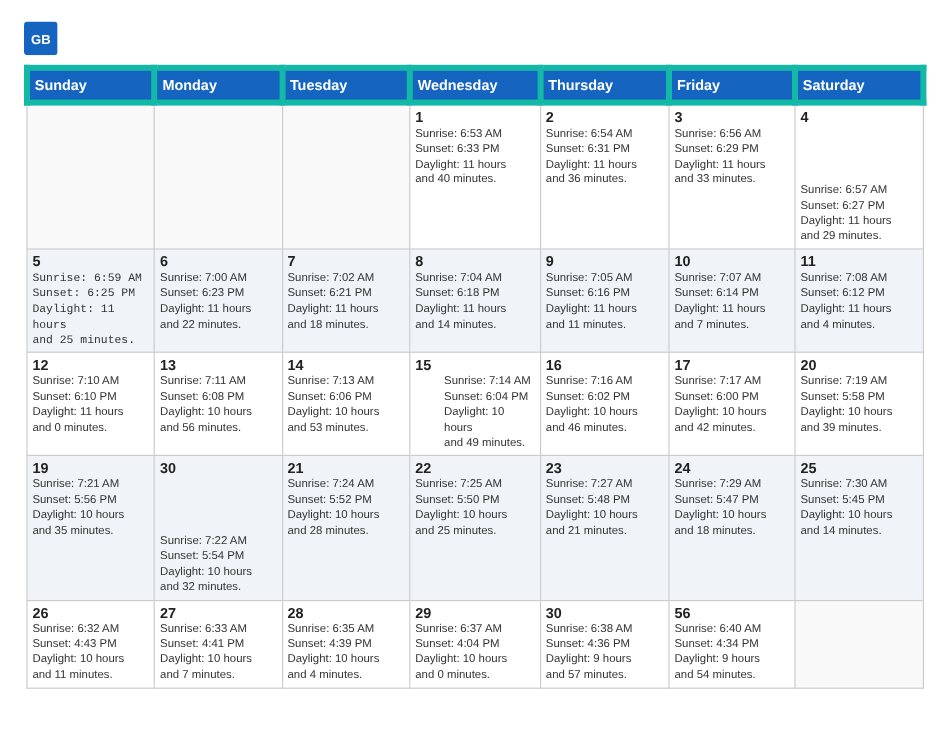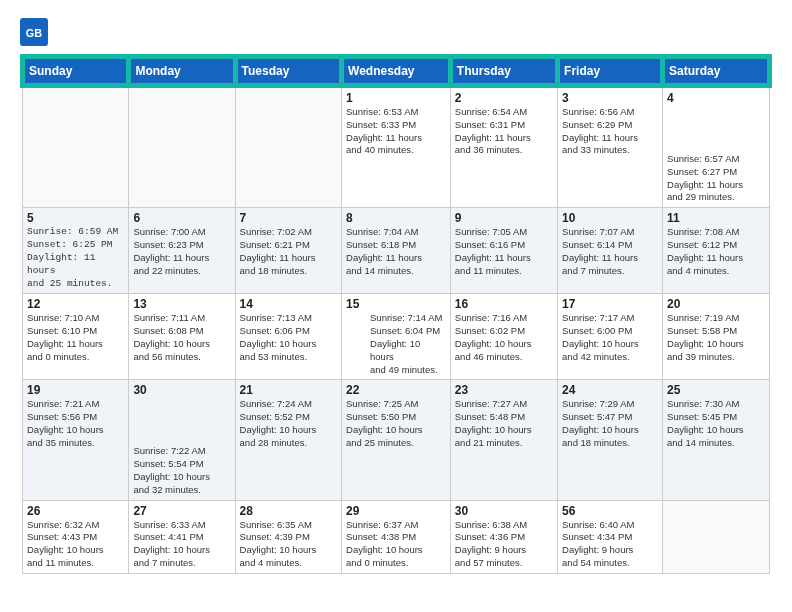--- a/index.html
+++ b/index.html
@@ -328,21 +328,21 @@
           <td>
             <div class="day-num">28</div>
             <div class="day-info" style="white-space: pre-line;">Sunrise: 6:35 AM
 Sunset: 4:39 PM
 Daylight: 10 hours
 and 4 minutes.</div>
           </td>
           <td>
             <div class="day-num">29</div>
             <div class="day-info" style="white-space: pre-line;">Sunrise: 6:37 AM
-Sunset: 4:38 PM
+Sunset: 4:04 PM
 Daylight: 10 hours
 and 0 minutes.</div>
           </td>
           <td>
             <div class="day-num">30</div>
             <div class="day-info" style="white-space: pre-line;">Sunrise: 6:38 AM
 Sunset: 4:36 PM
 Daylight: 9 hours
 and 57 minutes.</div>
           </td>

